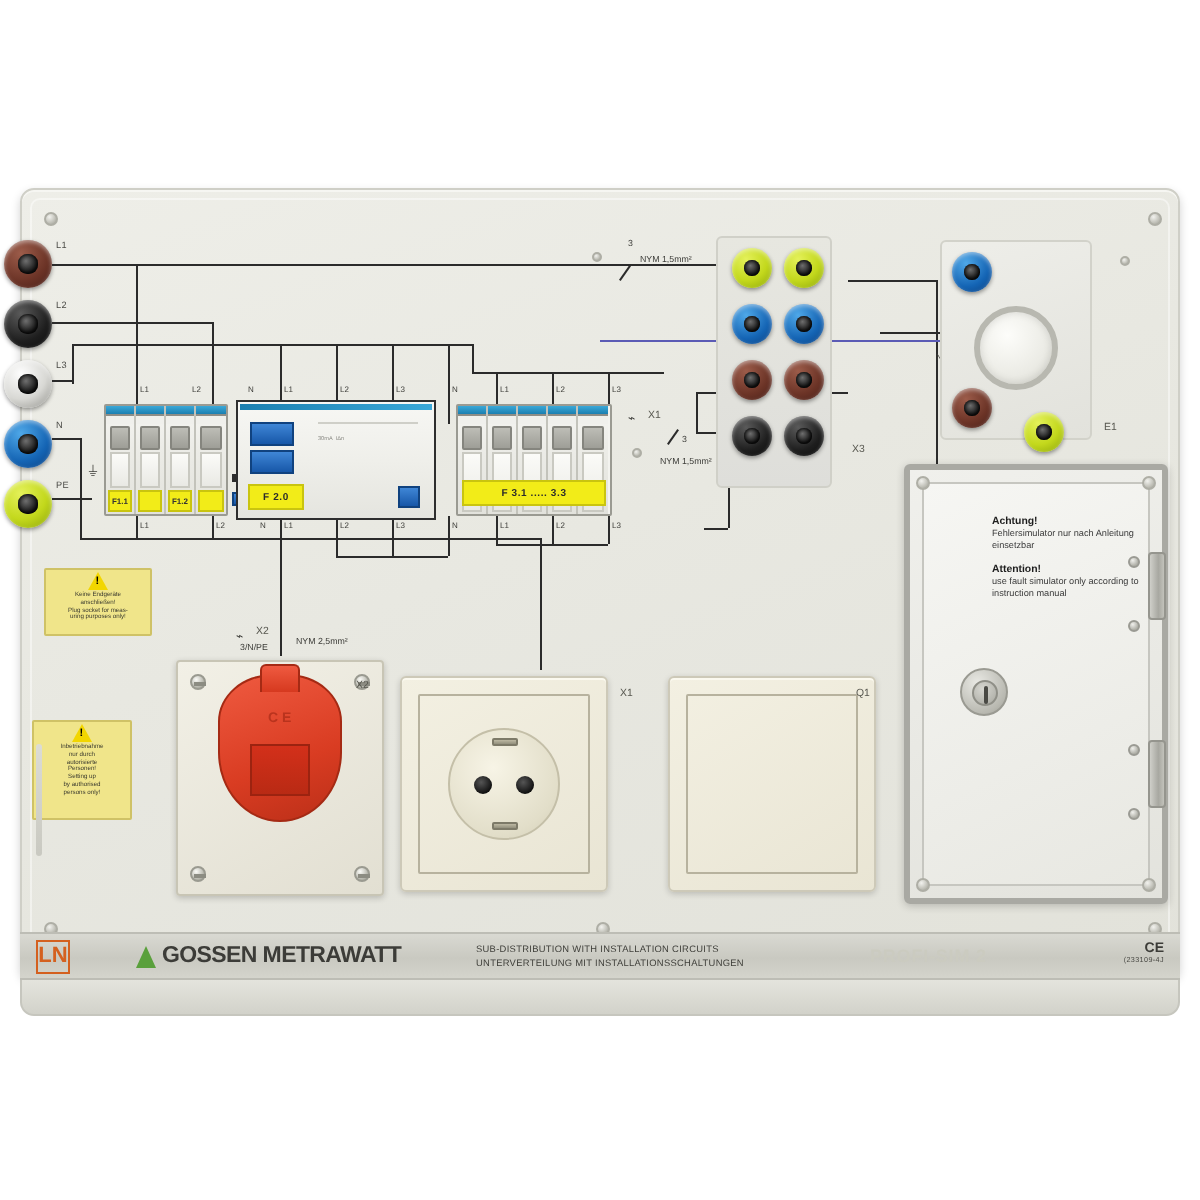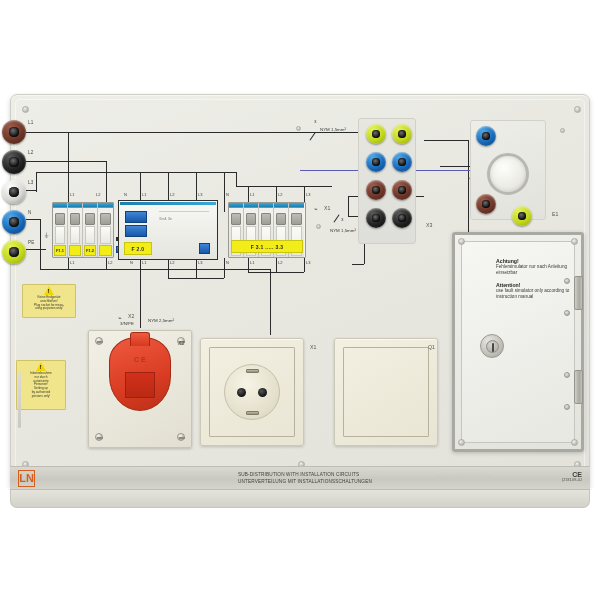--- a/index.html
+++ b/index.html
@@ -681,20 +681,24 @@
     <div class="screw" style="left:3px;  top:3px;"></div>
     <div class="screw" style="right:3px; top:3px;"></div>
     <div class="screw" style="left:3px;  bottom:3px;"></div>
     <div class="screw" style="right:3px; bottom:3px;"></div>
   </div>
 
   <div style="position:absolute;left:18px;top:372px;width:3px;height:56px;background:linear-gradient(180deg,#dcdcd5,#c9c9c1);border-radius:2px;"></div>
 
   <div class="legend-strip">
     <div class="ln-logo">LN</div>
+    <div class="gm-mark">
+      <div class="gm-tri"></div>
+      <div class="gm-name">GOSSEN METRAWATT</div>
+    </div>
     <div class="strip-center">
       <div>SUB-DISTRIBUTION WITH INSTALLATION CIRCUITS</div>
       <div>UNTERVERTEILUNG MIT INSTALLATIONSSCHALTUNGEN</div>
     </div>
     <div class="strip-model">PROFI-SIM 2</div>
     <div class="strip-ce">
       <div class="ce-glyph">CE</div>
       <div class="art-no">(233109-4J</div>
     </div>
   </div>

